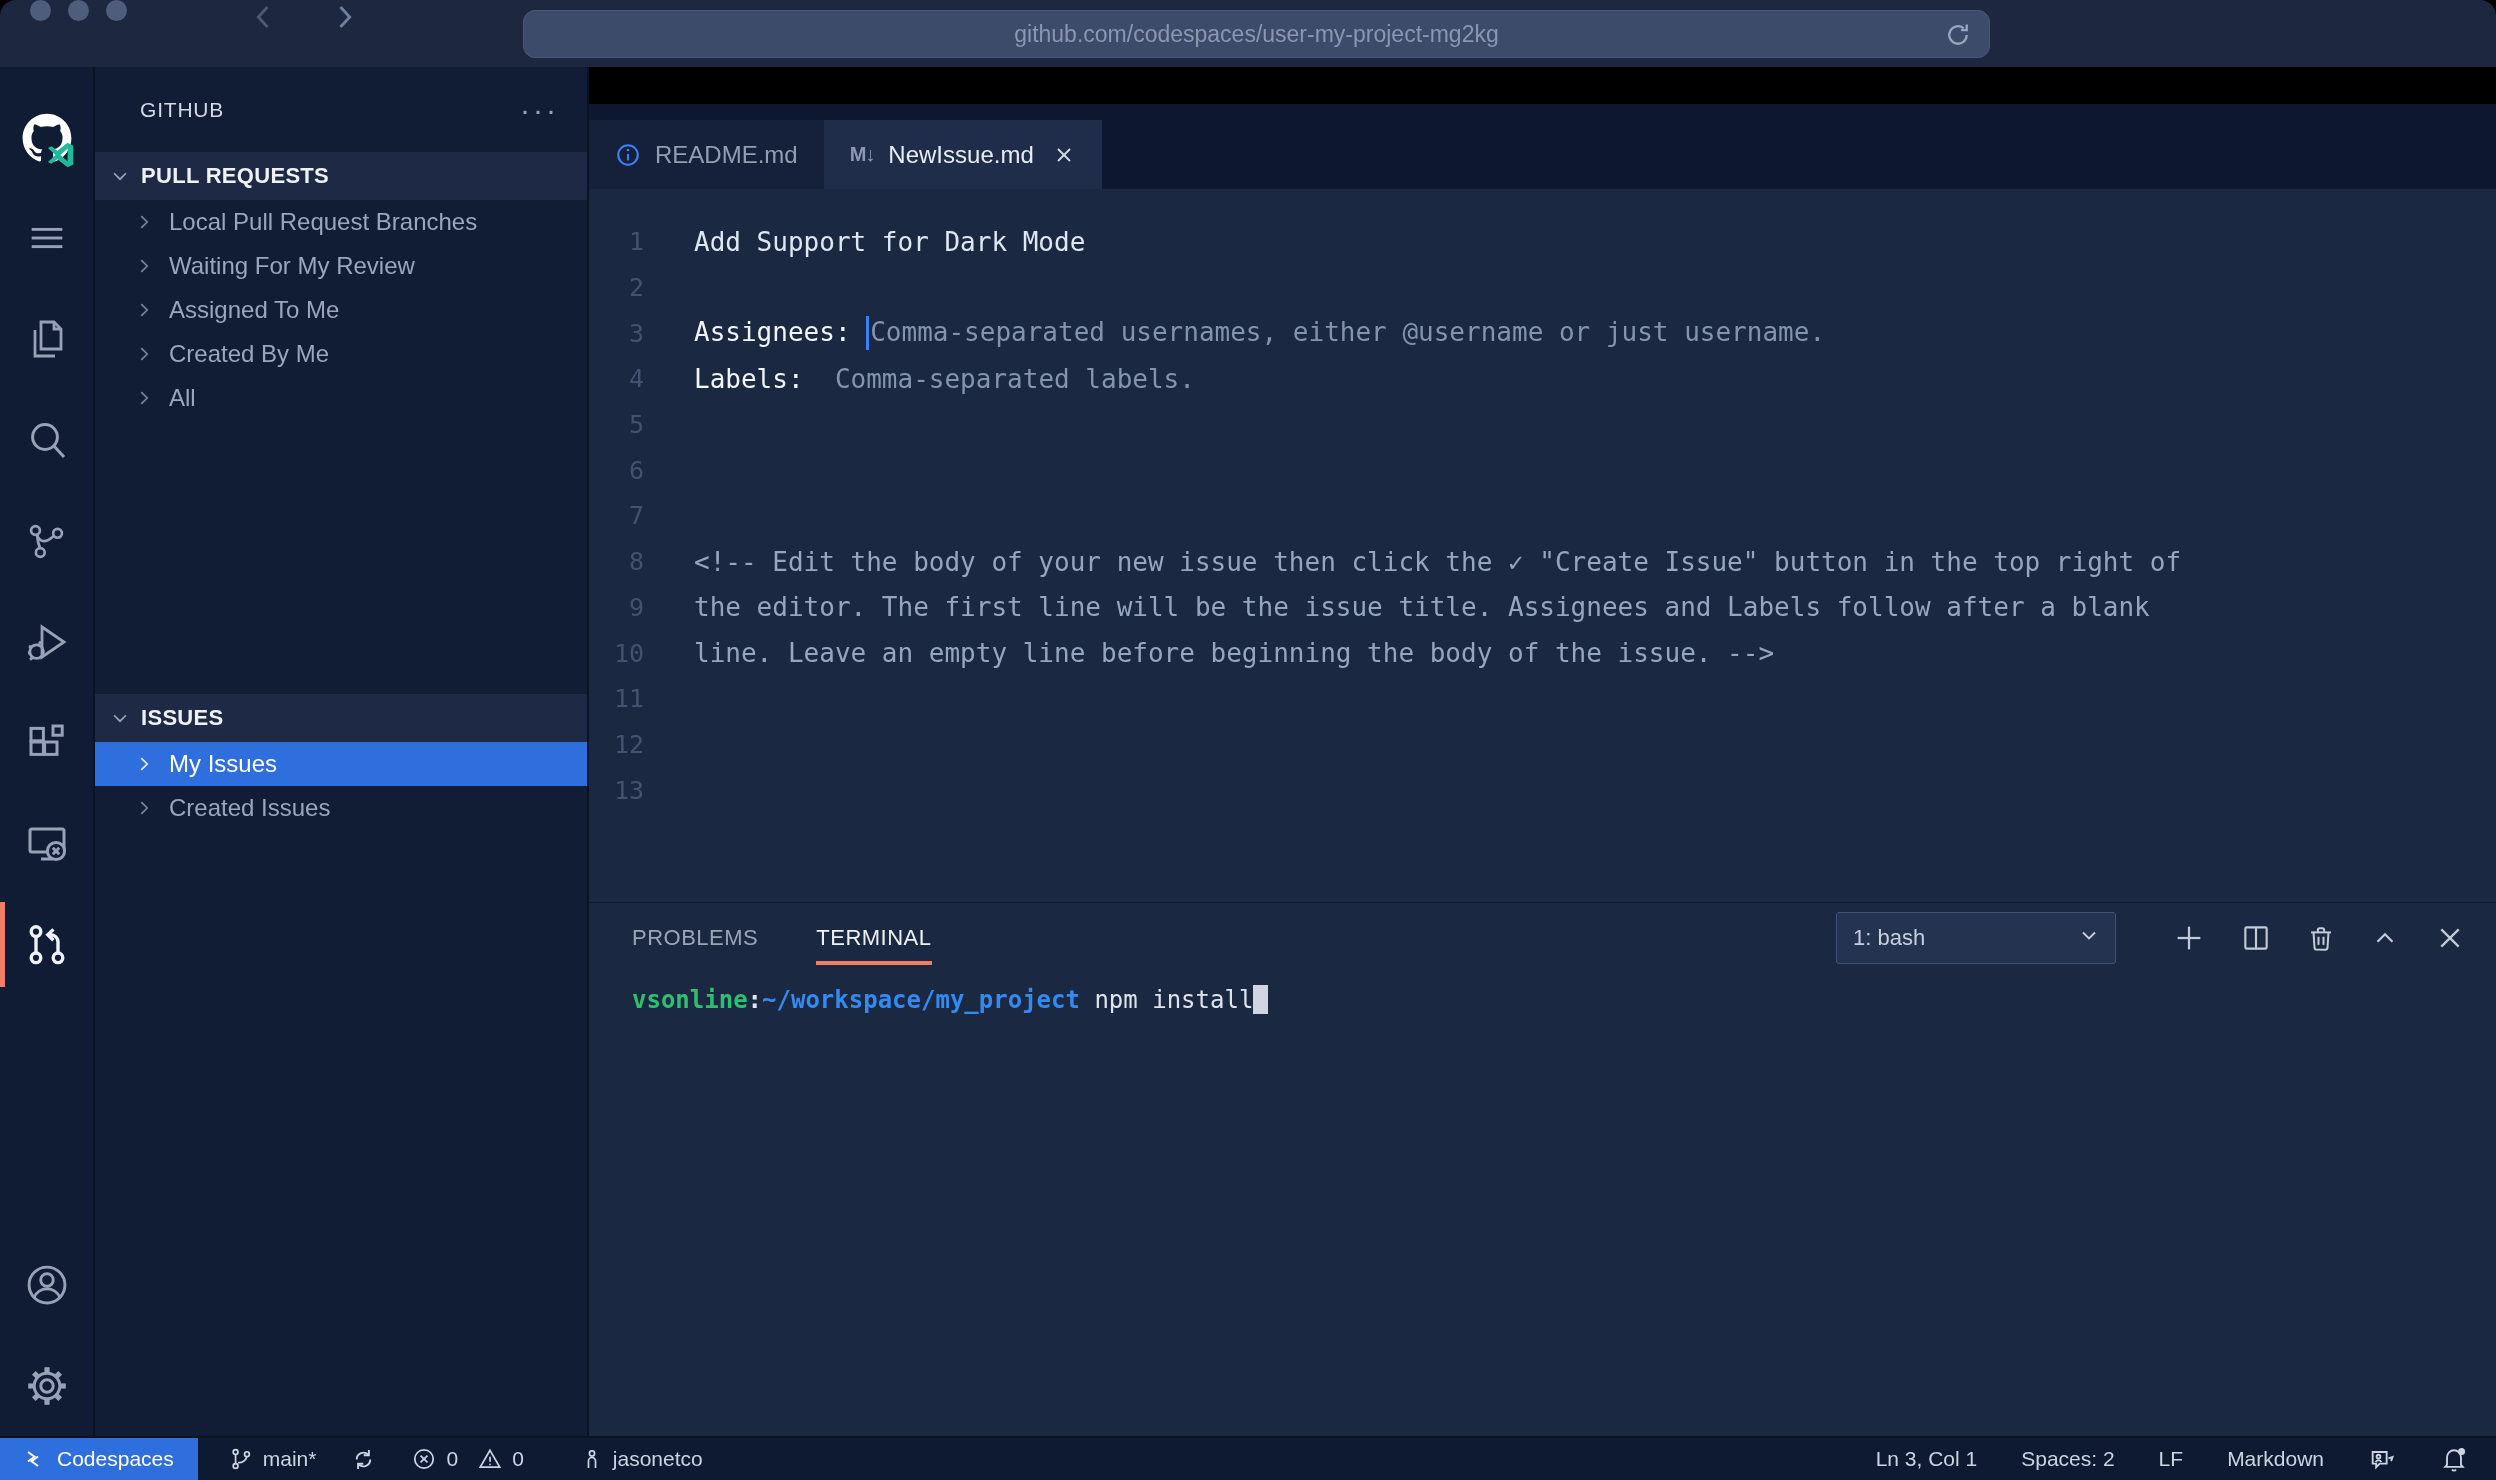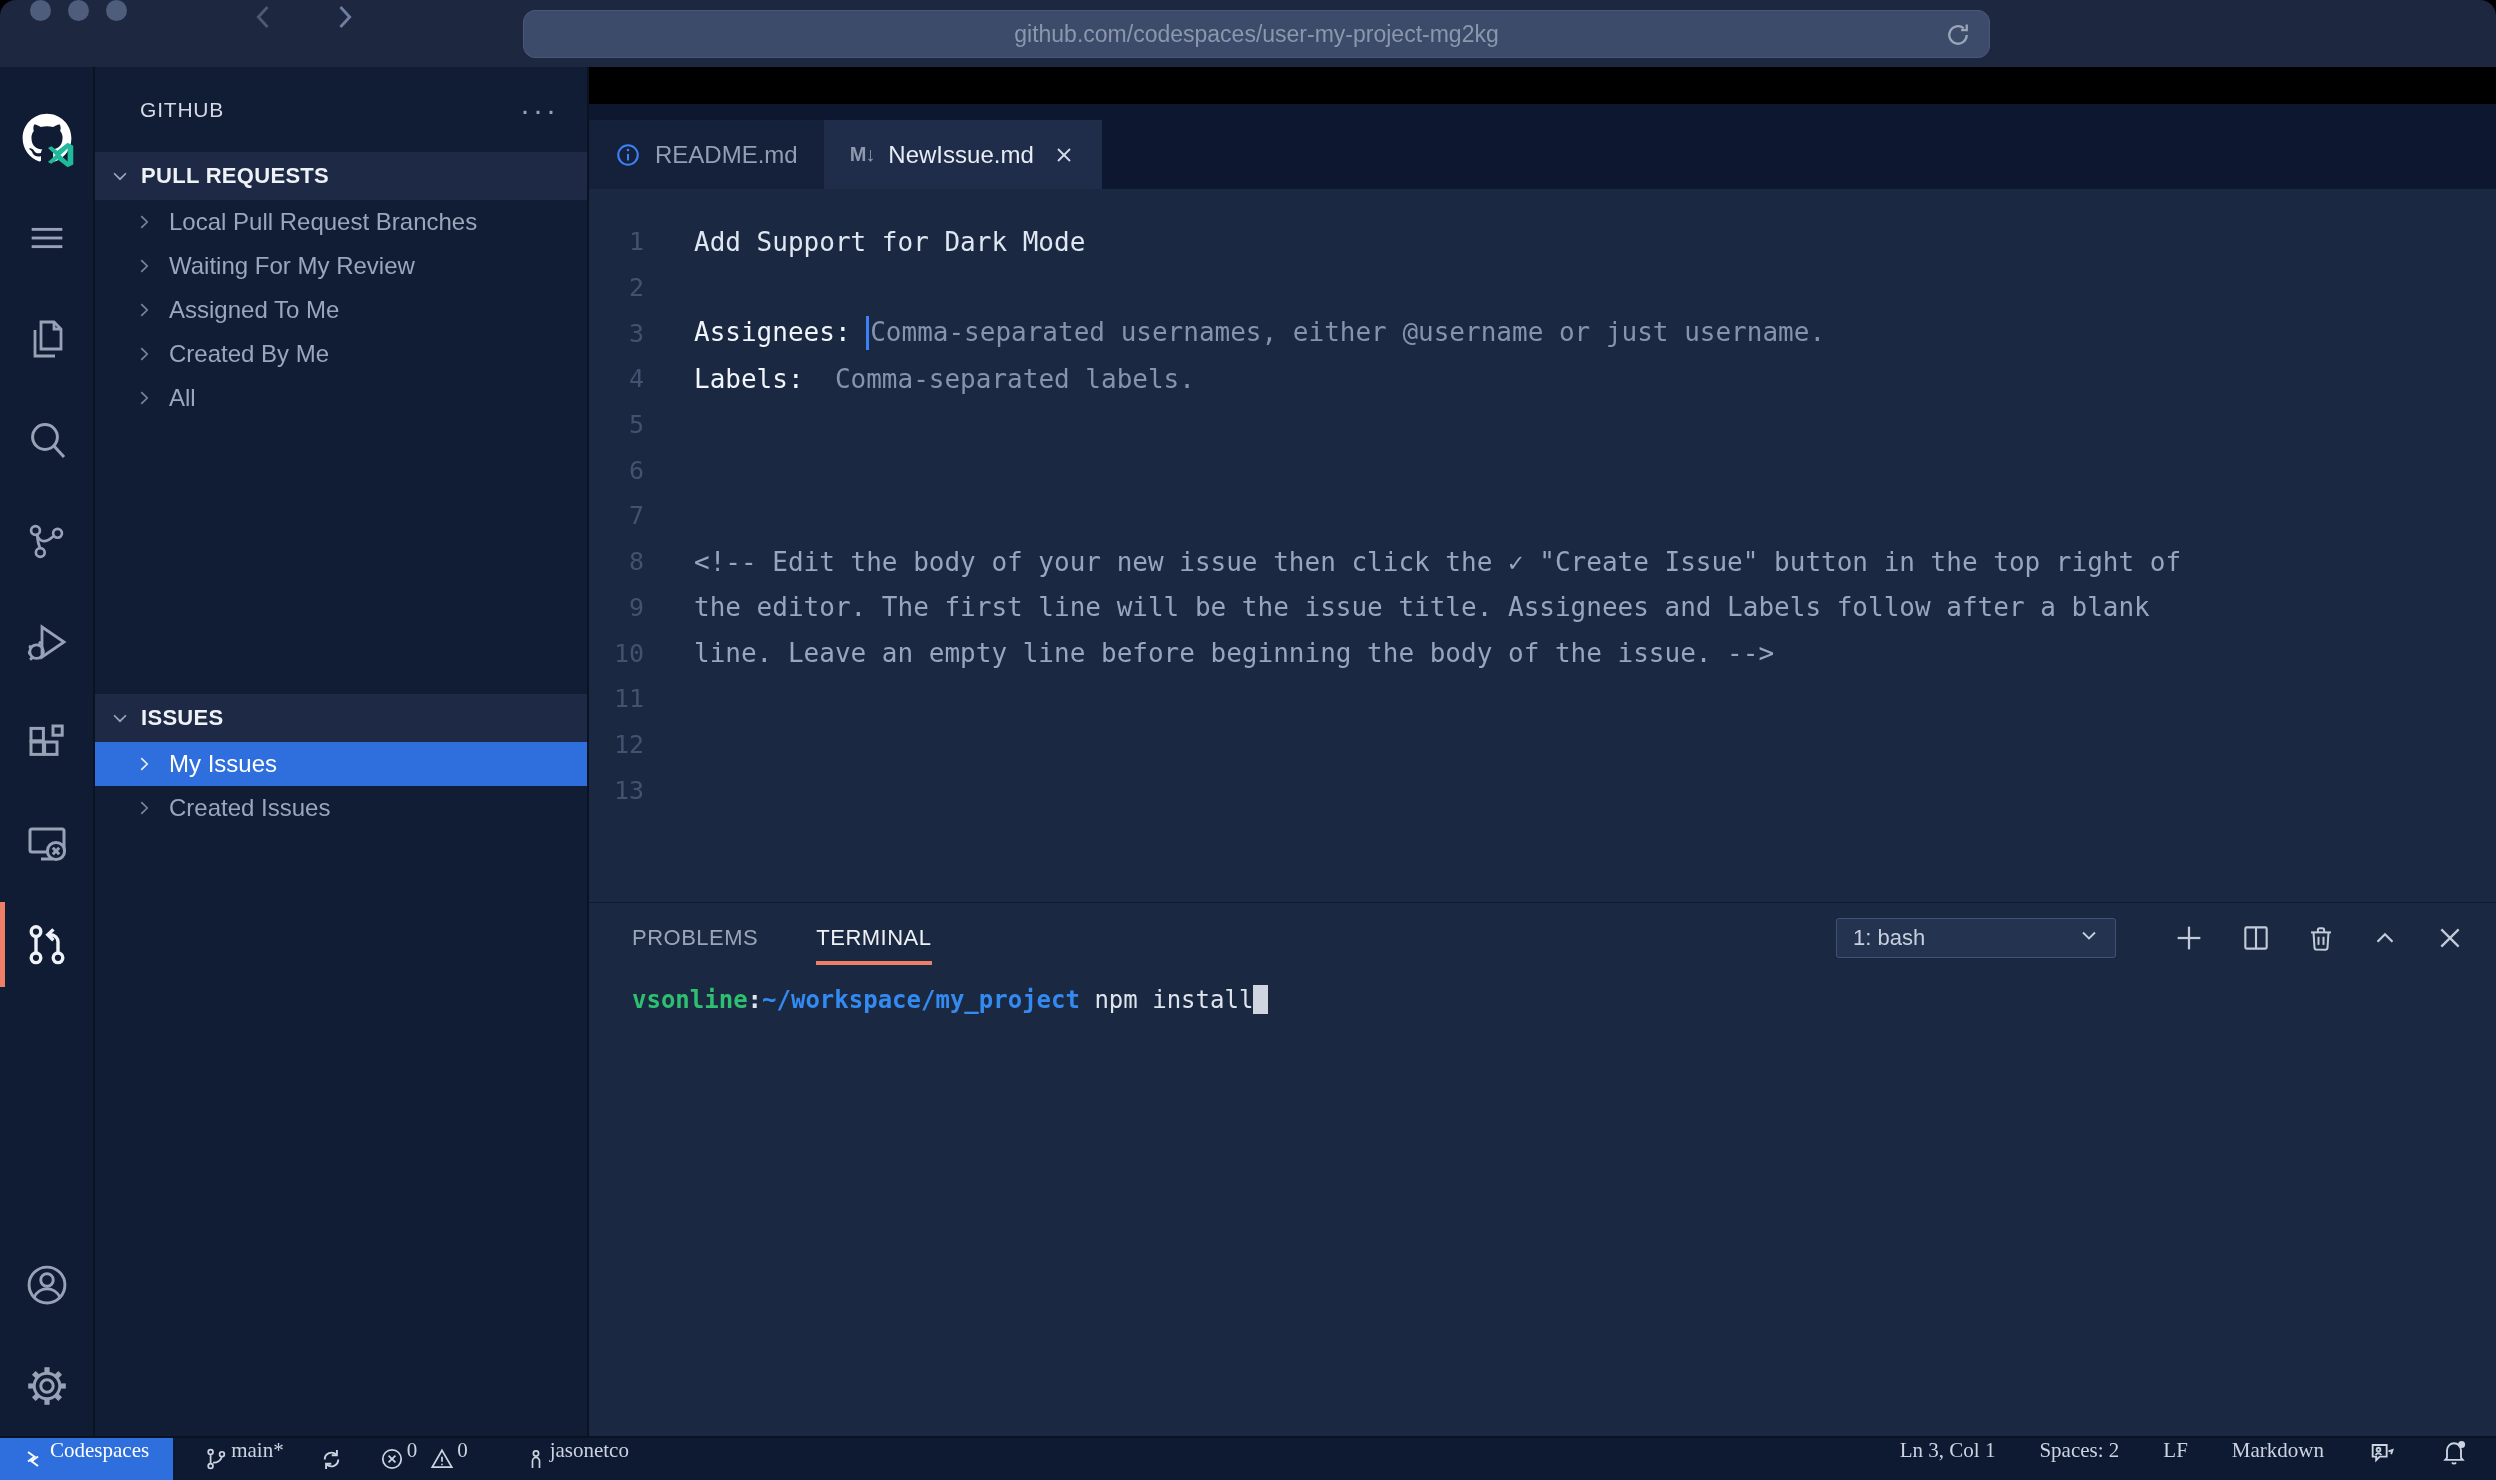--- a/index.html
+++ b/index.html
@@ -80,40 +80,40 @@
 
   
   .panel{ height:550px; border-top:1px solid #0e1a2e; display:flex; flex-direction:column; }
   .panel-header{ height:70px; display:flex; align-items:center; padding:0 30px 0 43px; }
   .ptab{ font-size:22px; letter-spacing:.5px; margin-right:58px; height:70px; display:flex;
     align-items:center; cursor:pointer; color:#9aa5b8; position:relative; }
   .ptab.active{ color:#eef1f6; }
   .ptab.active::after{ content:""; position:absolute; left:0; right:0; bottom:8px; height:4px;
     background:var(--salmon); }
   .panel-controls{ margin-left:auto; display:flex; align-items:center; gap:34px; color:#c3cbd9; }
-  .shell-select{ width:280px; height:40px; background:#243350; border:1px solid #41517a;
+  .shell-select{ width:280px; height:52px; background:#243350; border:1px solid #41517a;
     border-radius:3px; display:flex; align-items:center; padding:0 14px 0 16px; gap:10px;
     font-size:22px; color:#c7d0de; cursor:pointer; margin-right:22px; }
   .shell-select .sel-label{ flex:1; }
   .pc-btn{ display:flex; cursor:pointer; }
   .terminal-body{ flex:1; padding:12px 0 0 43px; font-family:"DejaVu Sans Mono", monospace;
     font-size:24px; }
   .t-user{ color:var(--green); font-weight:700; }
   .t-colon{ color:#dde4ee; font-weight:700; }
   .t-path{ color:var(--tblue); font-weight:700; }
   .t-cmd{ color:#dde4ee; }
   .t-cursor{ display:inline-block; width:15px; height:29px; background:#cfd6e2; vertical-align:text-bottom; }
 
   
   .status-bar{ height:44px; background:var(--statusbg); border-top:2px solid #0a1322;
     display:flex; align-items:center; font-size:21px; color:#ccd4e2; }
   .sb-left{ display:flex; align-items:center; height:100%; }
   .sb-right{ margin-left:auto; display:flex; align-items:center; gap:44px; height:100%;
     padding-right:28px; }
-  .sb-item{ display:flex; gap:2px; cursor:pointer; height:100%;font-family:Liberation Serif, serif; }
+  .sb-item{ display:flex; align-items:center; gap:9px; cursor:pointer; height:100%; }
   .sb-left .sb-item{ margin-right:34px; }
   .sb-codespaces{ background:var(--blue); color:#fff; padding:0 24px; margin-right:30px !important; }
   .si{ display:flex; align-items:center; }
 </style>
 </head>
 <body>
 
 <div class="browser-bar">
   <div class="traffic">
     <span class="dot"></span>

